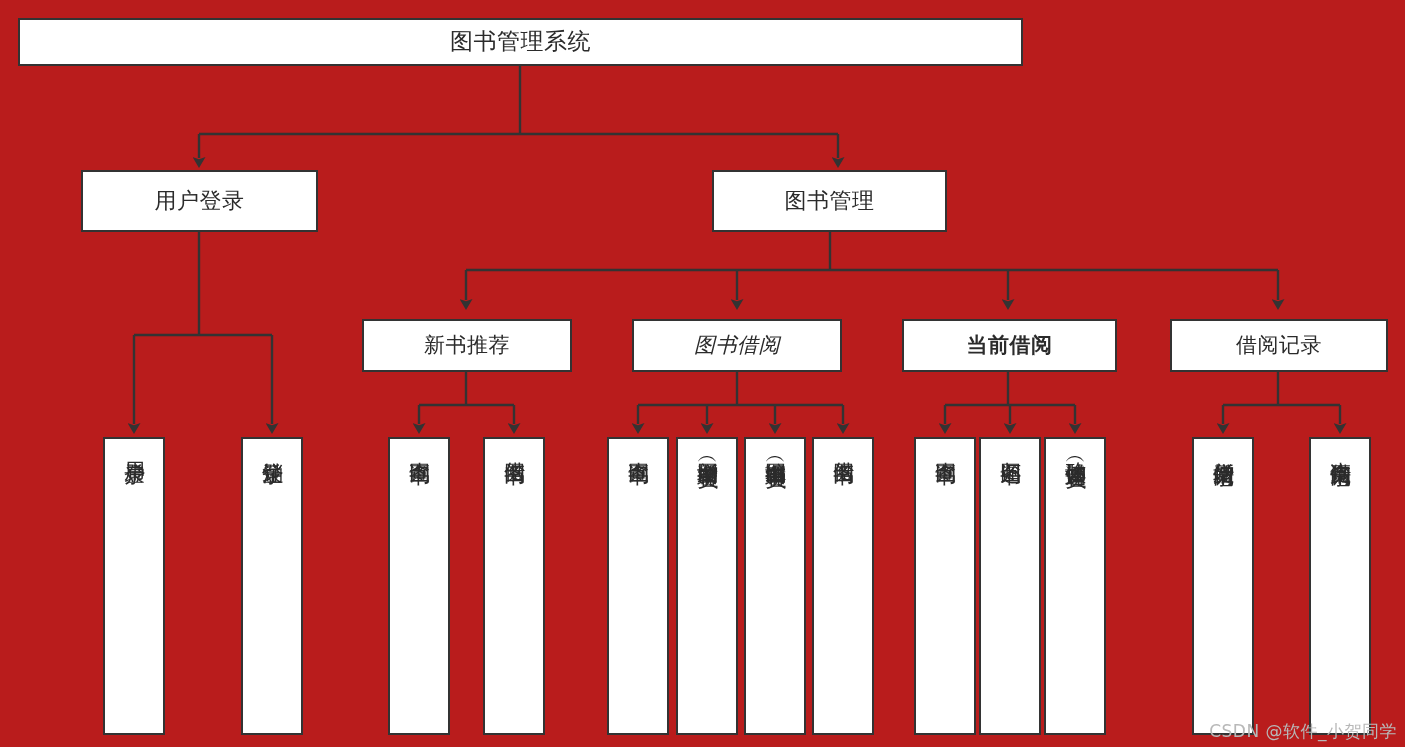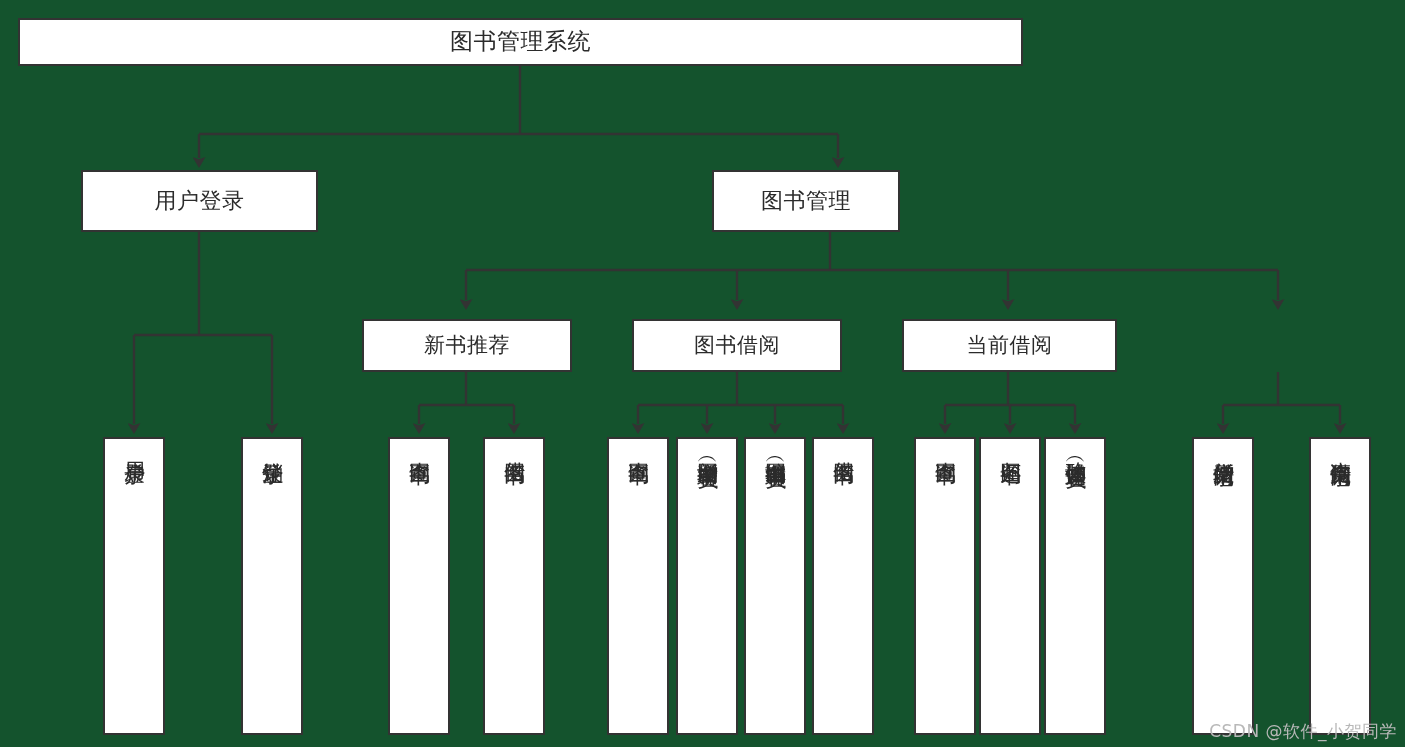--- a/index.html
+++ b/index.html
@@ -8,21 +8,21 @@
     padding: 0;
     background: #ffffff;
   }
   body {
     font-family: "DejaVu Sans", "Liberation Sans", sans-serif;
   }
   #canvas {
     position: relative;
     width: 1405px;
     height: 747px;
-    background: #14532d;
+    background: #b91c1c;
     overflow: hidden;
   }
   svg.edges {
     position: absolute;
     left: 0;
     top: 0;
     width: 1405px;
     height: 747px;
     pointer-events: none;
   }
@@ -129,32 +129,35 @@
     </g>
   </svg>
 
   <div class="node root" style="left:18px; top:18px; width:1005px; height:48px;">
     <span class="label">图书管理系统</span>
   </div>
 
   <div class="node lvl2" style="left:81px; top:170px; width:237px; height:62px;">
     <span class="label">用户登录</span>
   </div>
-  <div class="node lvl2" style="left:712px; top:170px; width:188px; height:62px;">
+  <div class="node lvl2" style="left:712px; top:170px; width:235px; height:62px;">
     <span class="label">图书管理</span>
   </div>
 
   <div class="node lvl3" style="left:362px; top:319px; width:210px; height:53px;">
     <span class="label">新书推荐</span>
   </div>
-  <div class="node lvl3" style="left:632px; top:319px; width:210px; height:53px;">
+  <div class="node lvl3" style="left:632px; top:319px; width:210px; height:53px;font-style:italic;">
     <span class="label">图书借阅</span>
   </div>
-  <div class="node lvl3" style="left:902px; top:319px; width:215px; height:53px;">
+  <div class="node lvl3" style="left:902px; top:319px; width:215px; height:53px;font-weight:bold;">
     <span class="label">当前借阅</span>
+  </div>
+  <div class="node lvl3" style="left:1170px; top:319px; width:218px; height:53px;">
+    <span class="label">借阅记录</span>
   </div>
 
   <div class="node leaf" style="left:103px; top:437px; width:62px; height:298px;">
     <span class="label">用户登录</span>
   </div>
   <div class="node leaf" style="left:241px; top:437px; width:62px; height:298px;">
     <span class="label">注销登录</span>
   </div>
 
   <div class="node leaf" style="left:388px; top:437px; width:62px; height:298px;">

